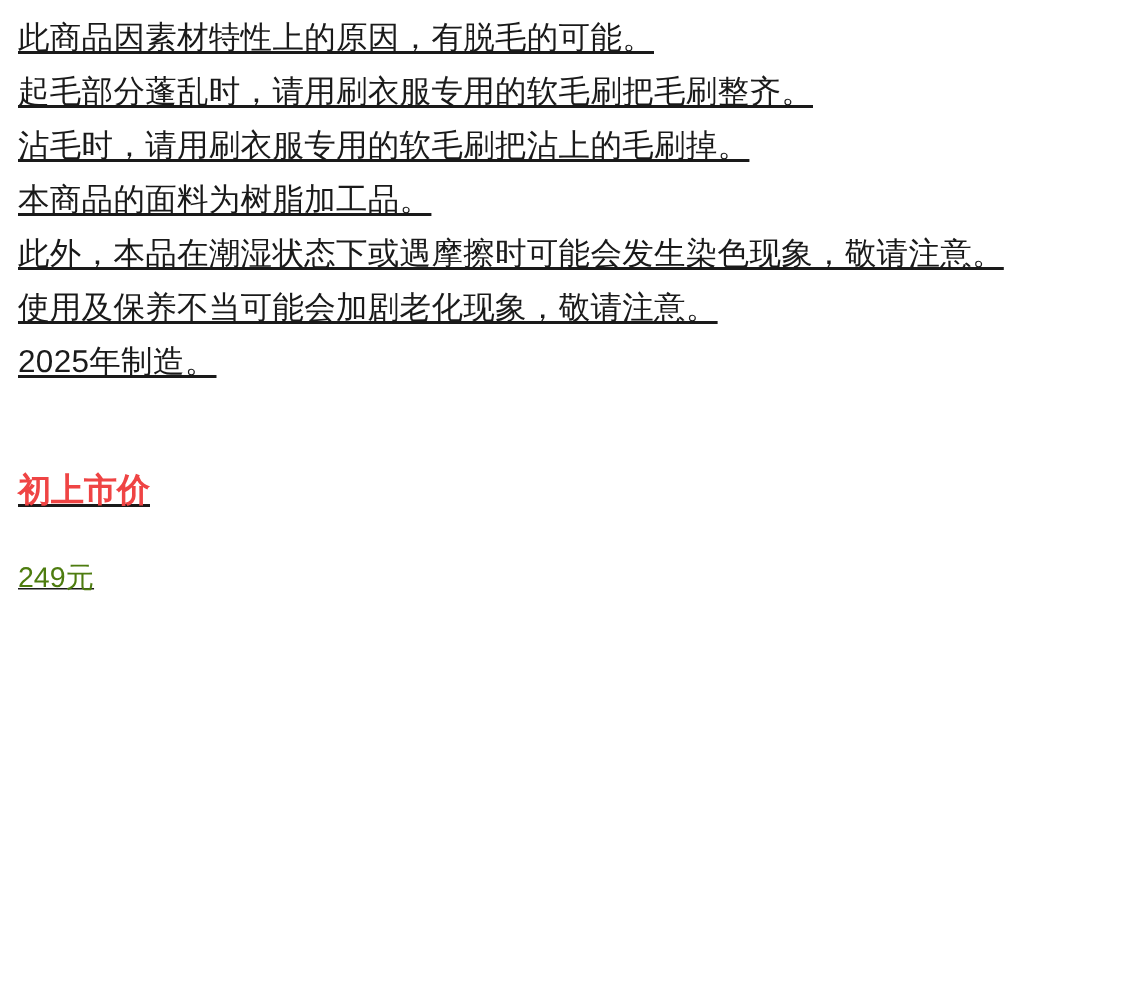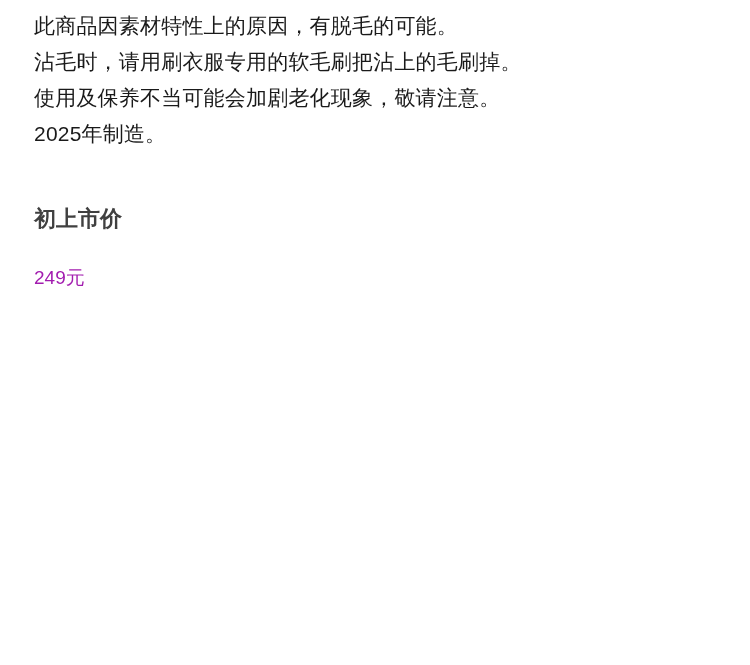--- a/index.html
+++ b/index.html
@@ -11,58 +11,62 @@
     width: 750px;
     height: 665px;
     font-family: "Liberation Sans", "DejaVu Sans", sans-serif;
     color: #1a1a1a;
     overflow: hidden;
   }
   .page {
     box-sizing: border-box;
     width: 750px;
     height: 568px;
-    padding: 8px 18px 0 34px;
+    padding: 8px 18px 0 12px;
+    text-decoration: underline;
   }
   .care-notes {
     margin: 0;
     padding: 0;
     list-style: none;
   }
   .care-line {
     font-size: 21px;
     line-height: 36px;
     letter-spacing: 0.2px;
     color: #1a1a1a;
     margin: 0 0 0 0;
     text-align: left;
     word-break: break-all;
   }
   .section-heading {
     font-size: 22px;
     font-weight: bold;
     line-height: 30px;
-    color: #404040;
+    color: #ef4444;
     margin: 52px 0 0 0;
   }
   .price-value {
     font-size: 19px;
     line-height: 28px;
-    color: #a21caf;
+    color: #4d7c0f;
     margin: 30px 0 0 0;
   }
 </style>
 </head>
 <body>
 
 <div class="page">
 
   <div class="care-notes">
     <p class="care-line">此商品因素材特性上的原因，有脱毛的可能。</p>
+    <p class="care-line">起毛部分蓬乱时，请用刷衣服专用的软毛刷把毛刷整齐。</p>
     <p class="care-line">沾毛时，请用刷衣服专用的软毛刷把沾上的毛刷掉。</p>
+    <p class="care-line">本商品的面料为树脂加工品。</p>
+    <p class="care-line">此外，本品在潮湿状态下或遇摩擦时可能会发生染色现象，敬请注意。</p>
     <p class="care-line">使用及保养不当可能会加剧老化现象，敬请注意。</p>
     <p class="care-line">2025年制造。</p>
   </div>
 
   <h2 class="section-heading">初上市价</h2>
   <p class="price-value">249元</p>
 
 </div>
 
 </body></html>

